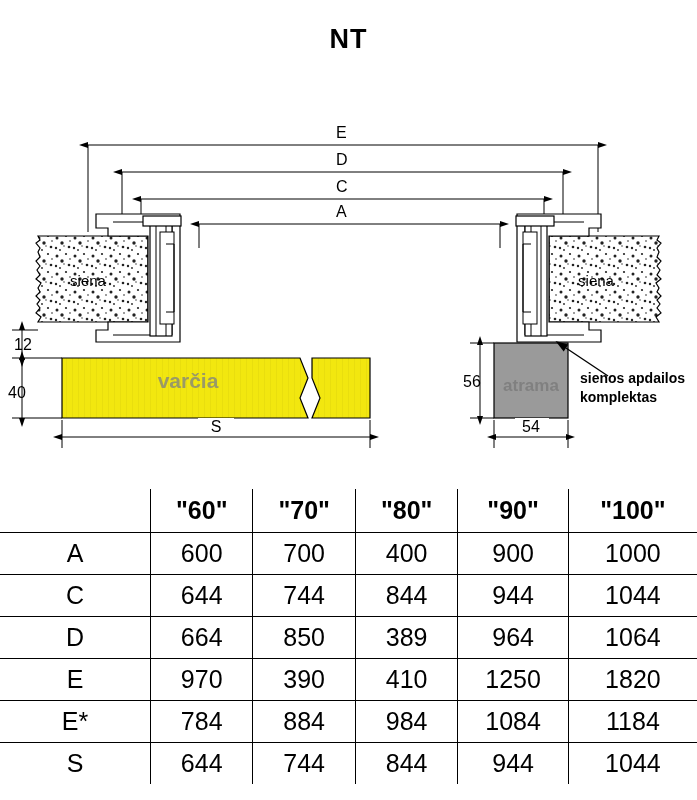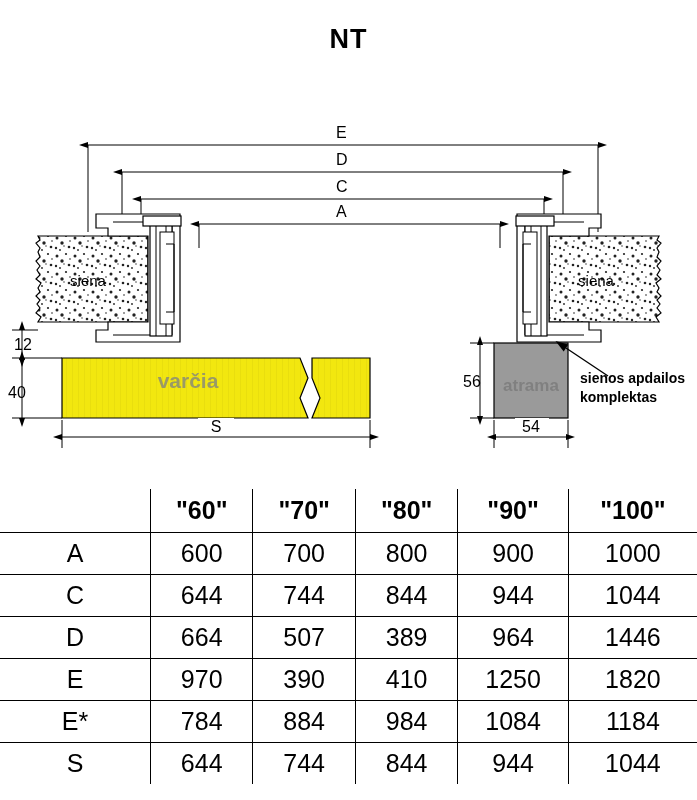--- a/index.html
+++ b/index.html
@@ -227,39 +227,39 @@
         <td>"60"</td>
         <td>"70"</td>
         <td>"80"</td>
         <td>"90"</td>
         <td class="lastcol">"100"</td>
       </tr>
       <tr>
         <td class="rowlab">A</td>
         <td>600</td>
         <td>700</td>
-        <td>800</td>
+        <td>400</td>
         <td>900</td>
         <td class="lastcol">1000</td>
       </tr>
       <tr>
         <td class="rowlab">C</td>
         <td>644</td>
         <td>744</td>
         <td>844</td>
         <td>944</td>
         <td class="lastcol">1044</td>
       </tr>
       <tr>
         <td class="rowlab">D</td>
         <td>664</td>
-        <td>507</td>
+        <td>850</td>
         <td>389</td>
         <td>964</td>
-        <td class="lastcol">1446</td>
+        <td class="lastcol">1064</td>
       </tr>
       <tr>
         <td class="rowlab">E</td>
         <td>970</td>
         <td>390</td>
         <td>410</td>
         <td>1250</td>
         <td class="lastcol">1820</td>
       </tr>
       <tr>

